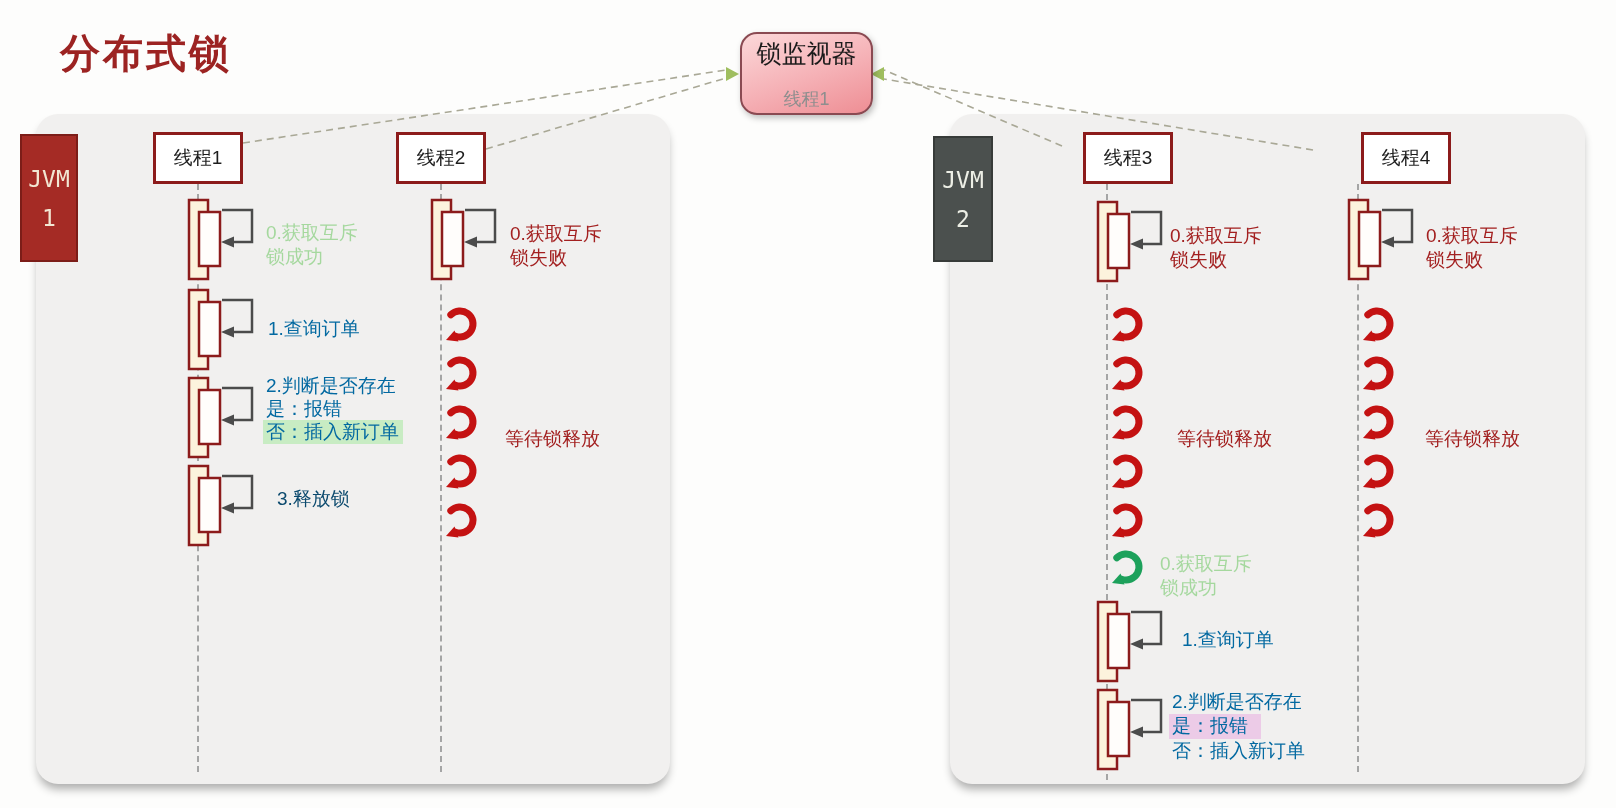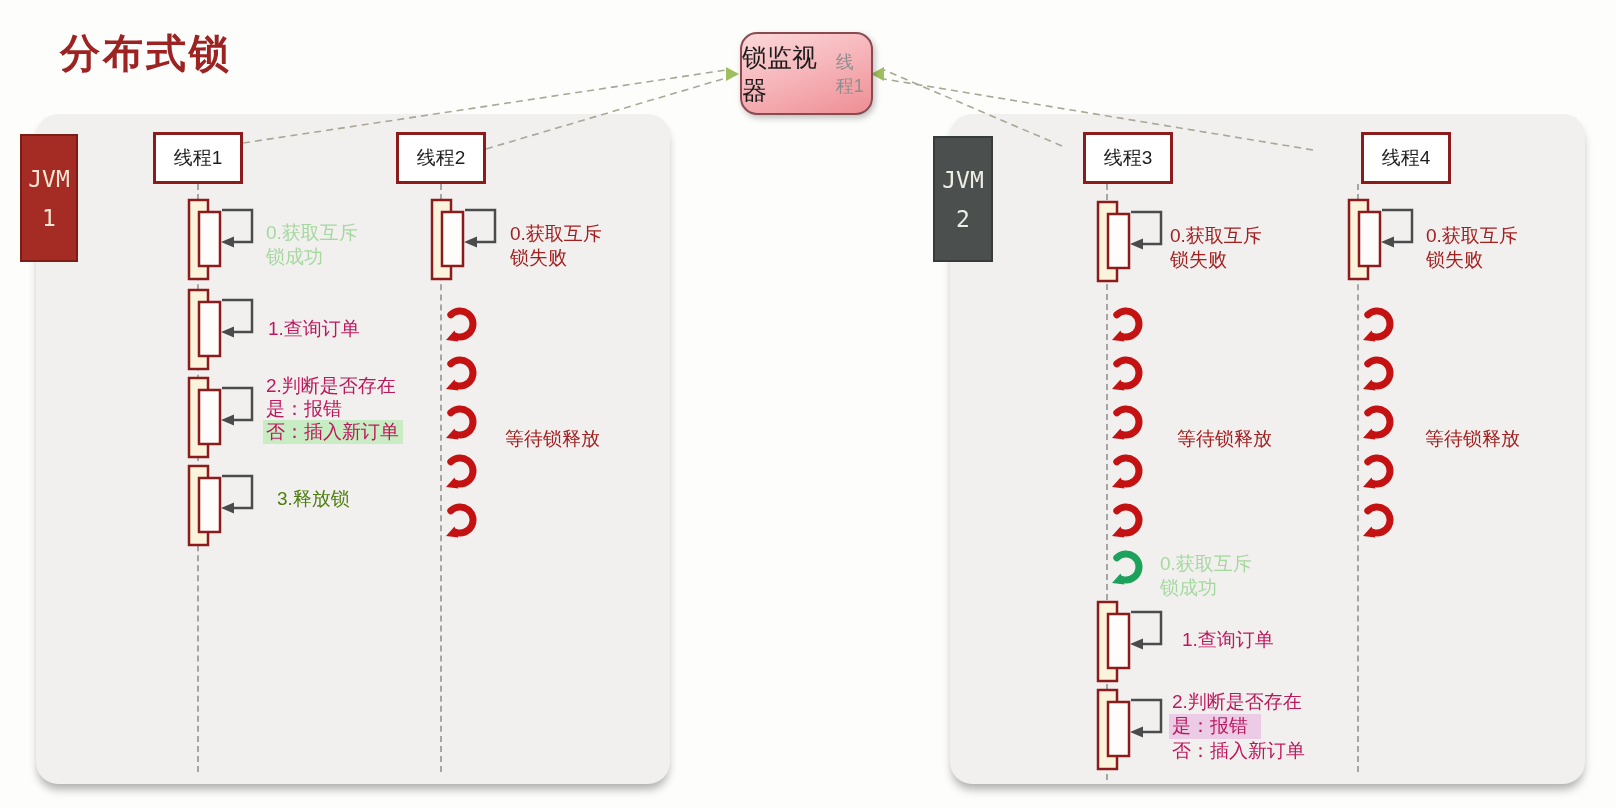--- a/index.html
+++ b/index.html
@@ -20,33 +20,33 @@
                  border:2px solid #7c1d18;color:#f2e7d3;}
   .jvm-label.two{left:933px;top:136px;width:56px;height:122px;background:#4b504e;
                  border:2px solid #373b39;color:#edefe6;}
   .thread-box{position:absolute;width:90px;height:52px;background:#ffffff;
               border:3px solid #8c1b1b;display:flex;align-items:center;justify-content:center;
               font-size:19px;color:#1d1d1d;z-index:5;box-sizing:border-box;}
   .act{position:absolute;width:112px;height:84px;z-index:4;}
   .spin{position:absolute;width:44px;height:44px;z-index:4;}
   .arrow-red{color:#c41212;}
   .arrow-green{color:#1da15b;}
-  .lbl{position:absolute;font-size:19px;line-height:24px;color:#be185d;z-index:4;white-space:nowrap;}
+  .lbl{position:absolute;font-size:19px;line-height:24px;color:#0369a1;z-index:4;white-space:nowrap;}
   .lbl.center{text-align:left;}
   .lbl.lh23{line-height:23px;}
   .c-lightgreen{color:#a5d89e;}
   .c-darkred{color:#a32020;}
-  .c-darkgreen{color:#4d7c0f;}
+  .c-darkgreen{color:#0c4a6e;}
   .hl-green{display:inline-block;background:#c8ecc3;padding:0 4px 1px 3px;margin-left:-3px;}
   .hl-pink{display:inline-block;background:#eccbe7;padding:0 13px 1px 3px;margin-left:-3px;}
   .monitor{position:absolute;left:740px;top:32px;width:133px;height:83px;z-index:6;
            border:2px solid #8a4a52;border-radius:17px;box-sizing:border-box;
            background:linear-gradient(160deg,#fcd8d9 0%,#f5b0b5 55%,#ee8e94 100%);
            box-shadow:2px 3px 6px rgba(0,0,0,.25);
-           display:flex;align-items:center;justify-content:center;gap:17px;}
+           display:flex;flex-direction:column;align-items:center;justify-content:center;gap:17px;}
   .monitor .m-title{font-size:25px;color:#1b1b1b;}
   .monitor .m-sub{font-size:18px;color:#8e8e8e;}
   .defs-svg{position:absolute;width:0;height:0;}
 </style>
 </head>
 <body>
 
 <div class="page">
 
   <svg class="defs-svg" aria-hidden="true">

